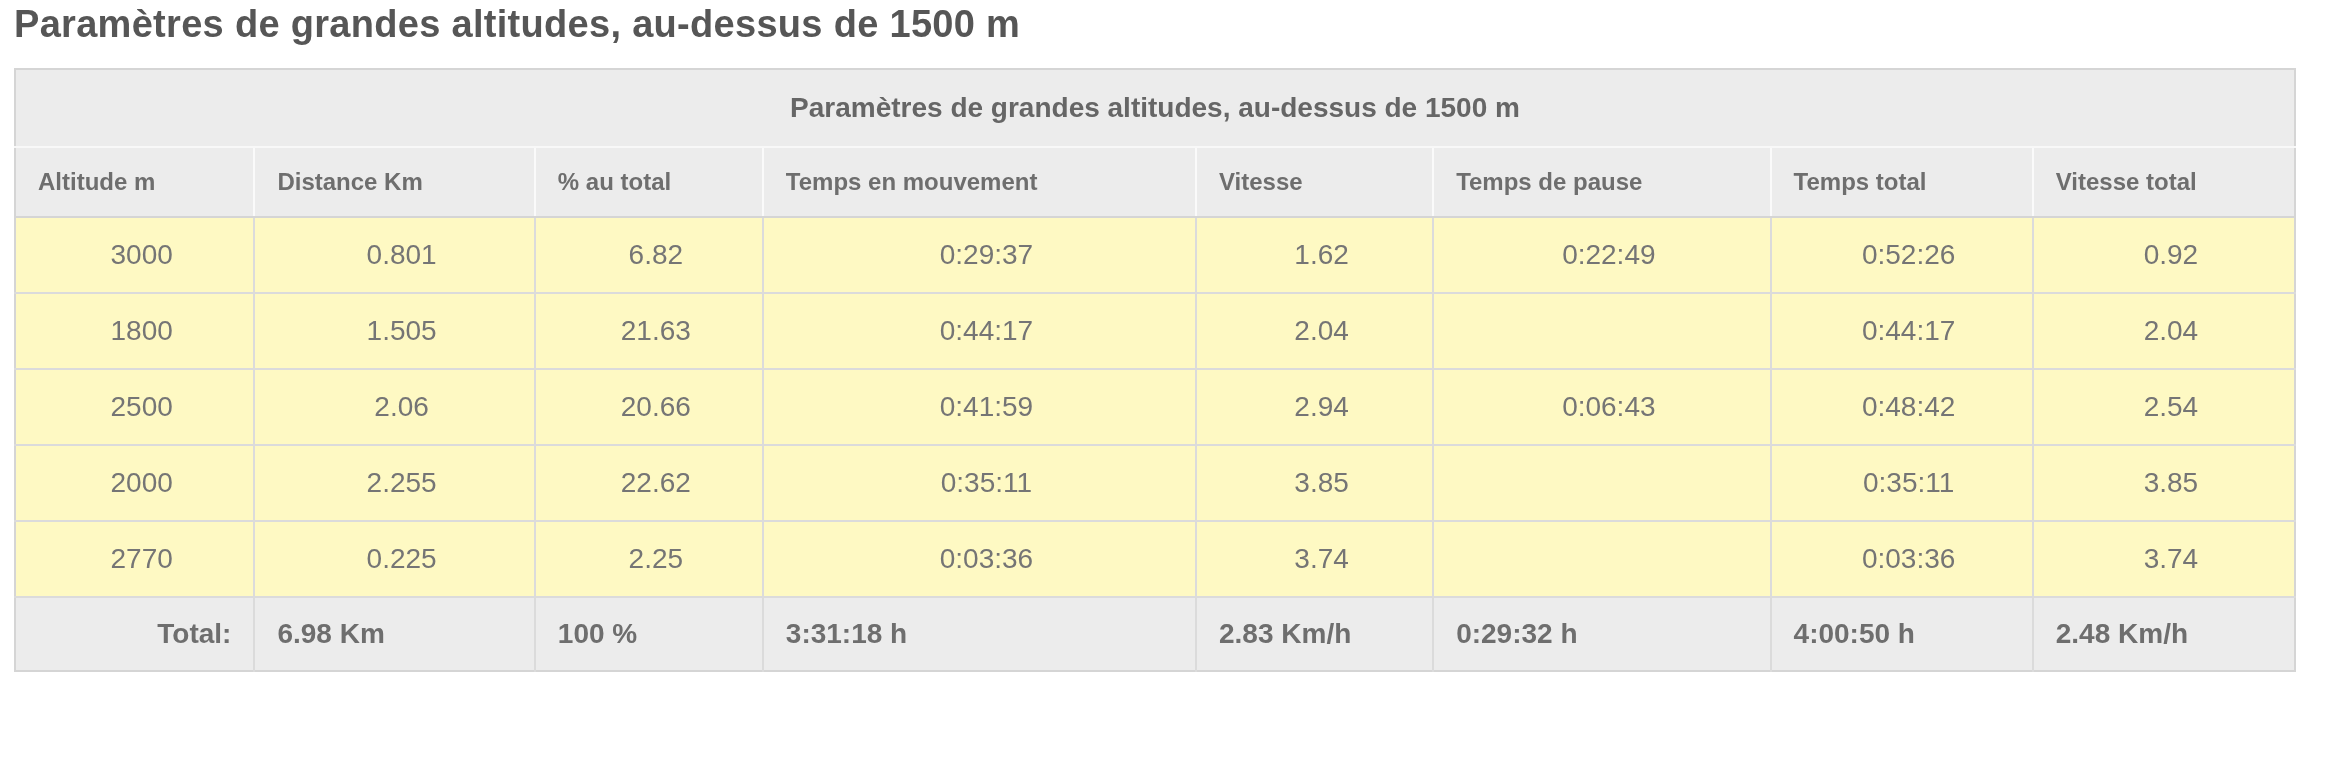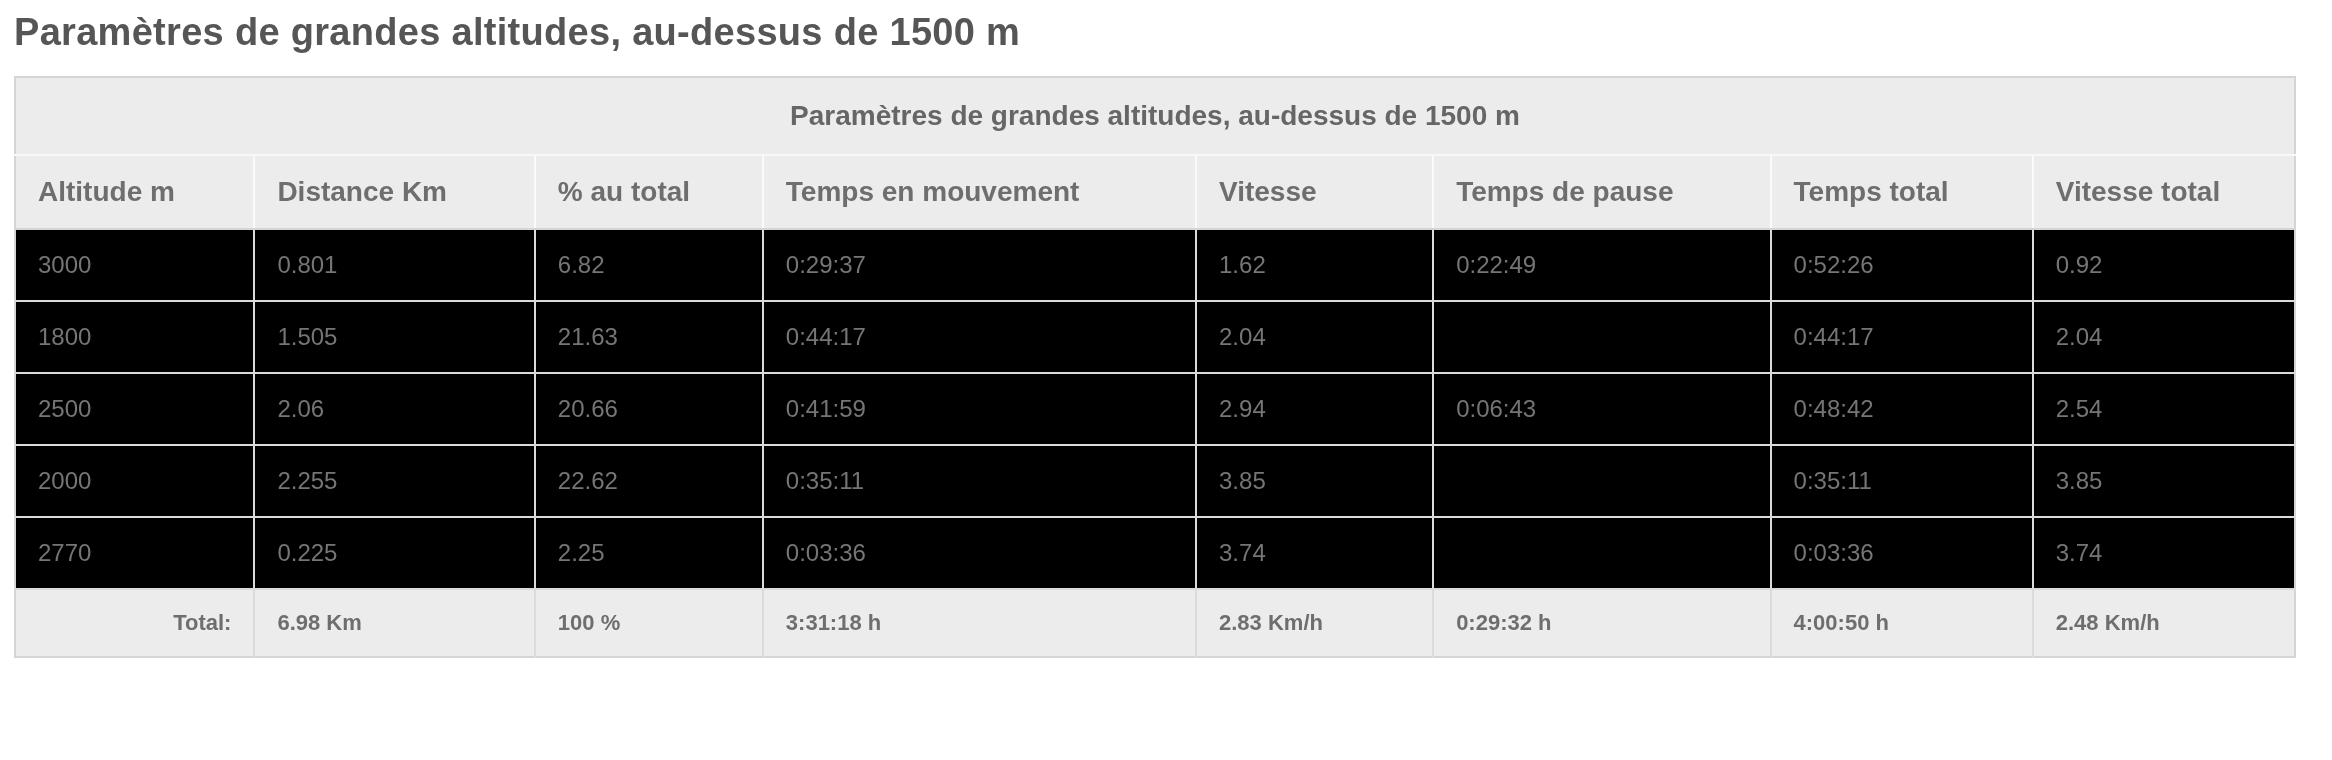--- a/index.html
+++ b/index.html
@@ -8,21 +8,20 @@
     background: #ffffff;
     font-family: "Liberation Sans", sans-serif;
   }
   body {
     width: 2332px;
     height: 760px;
     overflow: hidden;
   }
   .page {
     padding: 2px 6px 0 14px;
-    margin-top: 8px;
   }
   .page-title {
     margin: 0 0 22px 0;
     font-size: 38px;
     line-height: 44px;
     font-weight: bold;
     color: #565656;
     letter-spacing: 0.3px;
   }
   table.stats-table {
@@ -37,52 +36,52 @@
     font-size: 28px;
     font-weight: bold;
     color: #666666;
     text-align: center;
     padding: 22px 10px;
     border-bottom: 2px solid #f8f8f8;
   }
   
   tr.header-row th {
     background: #ececec;
-    font-size: 28px;
+    font-size: 24px;
     font-weight: bold;
     color: #6e6e6e;
     text-align: left;
     padding: 20px 8px 20px 22px;
     border-left: 2px solid #fafafa;
     border-bottom: 2px solid #d5d5d5;
     overflow: hidden;
     white-space: nowrap;
   }
   tr.header-row th:first-child {
     border-left: none;
   }
   
   tbody td {
-    background: #000000;
-    font-size: 24px;
+    background: #fef9c3;
+    font-size: 28px;
     color: #757575;
-    text-align: left;
+    text-align: center;
     padding: 21px 8px 21px 22px;
     border-left: 2px solid #dbdbdb;
     border-bottom: 2px solid #dbdbdb;
     overflow: hidden;
     white-space: nowrap;
   }
   tbody td:first-child {
     border-left: none;
   }
   
   tfoot td {
     background: #ececec;
-    font-size: 22px;
+    font-size: 28px;
     font-weight: bold;
     color: #6e6e6e;
     text-align: left;
     padding: 20px 8px 20px 22px;
     border-left: 2px solid #dbdbdb;
     overflow: hidden;
     white-space: nowrap;
   }
   tfoot td:first-child {
     border-left: none;

